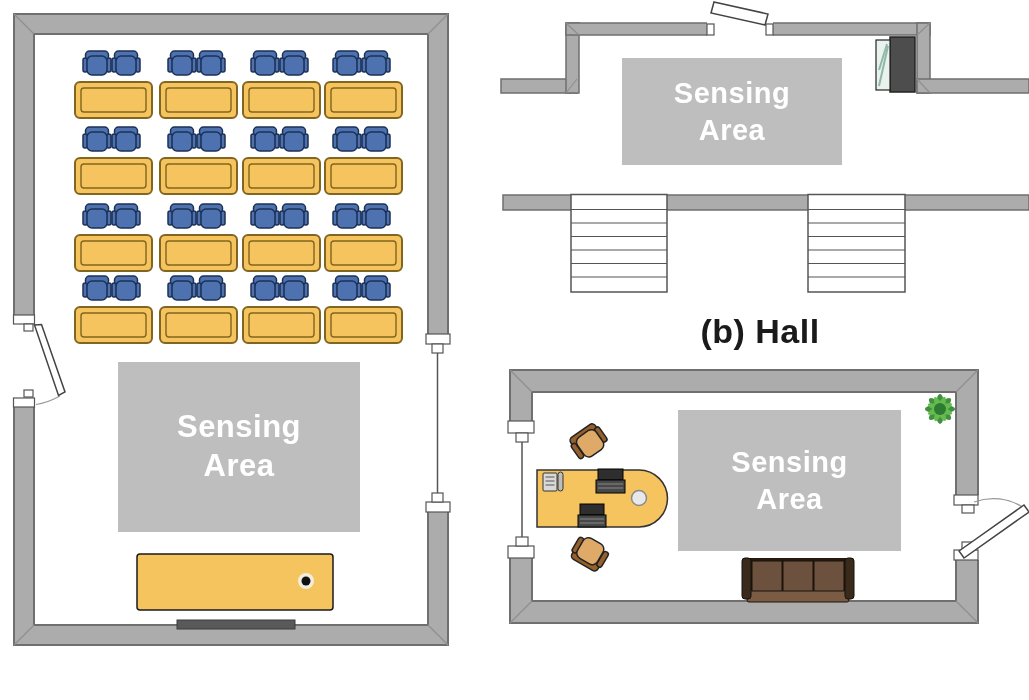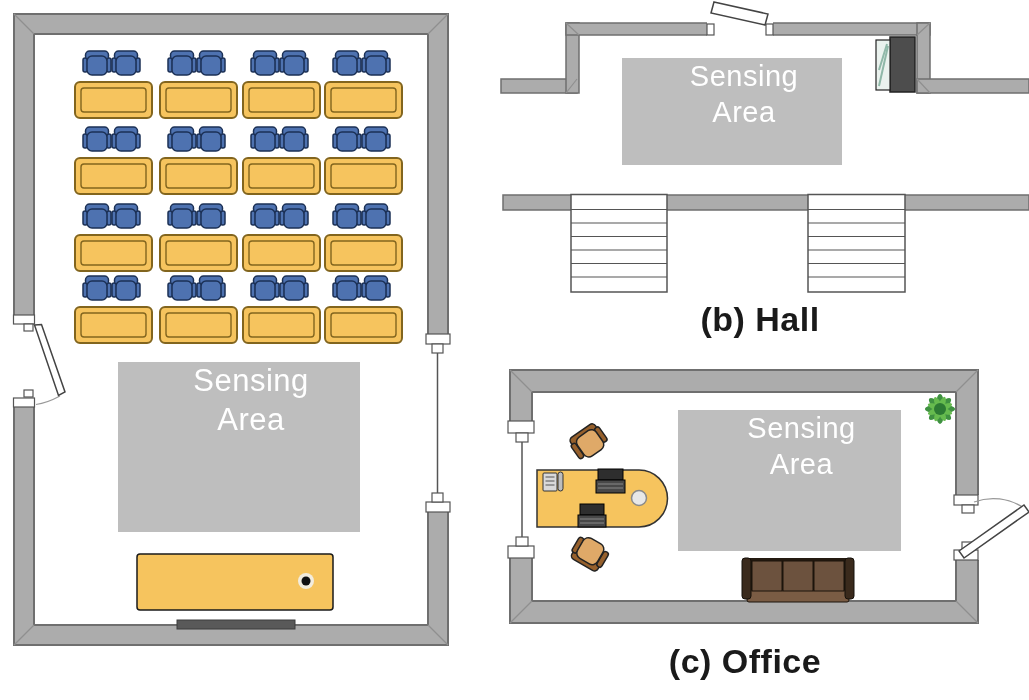--- a/index.html
+++ b/index.html
@@ -1,23 +1,23 @@
 <!DOCTYPE html>
 <html style="--wall-fill: #ACACAC; --wall-stroke: #6F6F6F; --sensing-fill: #BEBEBE; --sensing-text: #FFFFFF; --desk-fill: #F6C45E; --desk-stroke: #82651E; --chair-blue: #4E72B0; --chair-blue-stroke: #1B3055; --office-chair-seat: #DFA968; --office-chair-trim: #96602C; --couch-frame: #241A10; --couch-cushion: #6C523E; --caption-text: #1A1A1A;"><head>
 <meta charset="utf-8">
 <style>
   html,body { margin:0; padding:0; background:#fff; }
   #fig { position:relative; width:1029px; height:700px; background:#fff; overflow:hidden;
          font-family:"Liberation Sans", sans-serif; }
   #fig svg { position:absolute; }
   .caption { position:absolute; text-align:center; font-weight:bold; font-size:34px;
-             color:var(--caption-text,#1a1a1a); letter-spacing:0.5px; }
-  .sensing-label { position:absolute; display:flex; justify-content:center;
-                   color:var(--sensing-text,#ffffff); font-weight:normal; text-align:center;
-                   line-height:1.25; letter-spacing:0.5px;margin-left:12px; }
+             color:var(--caption-text,#1a1a1a); letter-spacing:0.5px;margin-top:12px; }
+  .sensing-label { position:absolute; display:flex; align-items:center; justify-content:center;
+                   color:var(--sensing-text,#ffffff); font-weight:bold; text-align:center;
+                   line-height:1.25; letter-spacing:0.5px; }
   .sensing-label > span { display:block; width:150px; }
   .sl-classroom { font-size:31px; }
   .sl-hall, .sl-office { font-size:29px; }
 
   
   .wall   { fill:var(--wall-fill,#acacac); stroke:var(--wall-stroke,#6f6f6f); stroke-width:2; }
   .wallh  { fill:var(--wall-fill,#acacac); stroke:var(--wall-stroke,#6f6f6f); stroke-width:1.5; }
   .room   { fill:#ffffff; stroke:var(--wall-stroke,#6f6f6f); stroke-width:2; }
   .mitre  { stroke:#8f8f8f; stroke-width:1.2; }
   .opening{ fill:#ffffff; stroke:none; }
@@ -281,14 +281,13 @@
     <span>Sensing Area</span>
   </div>
   <div class="sensing-label sl-hall" style="left:622px;top:58px;width:220px;height:107px">
     <span>Sensing Area</span>
   </div>
   <div class="sensing-label sl-office" style="left:678px;top:410px;width:223px;height:141px">
     <span>Sensing Area</span>
   </div>
 
   <div class="caption" style="left:630px;top:300px;width:260px">(b) Hall</div>
-  <div class="caption" style="left:630px;top:642px;width:230px">(c) Office</div>
 </div>
 
 </body></html>

